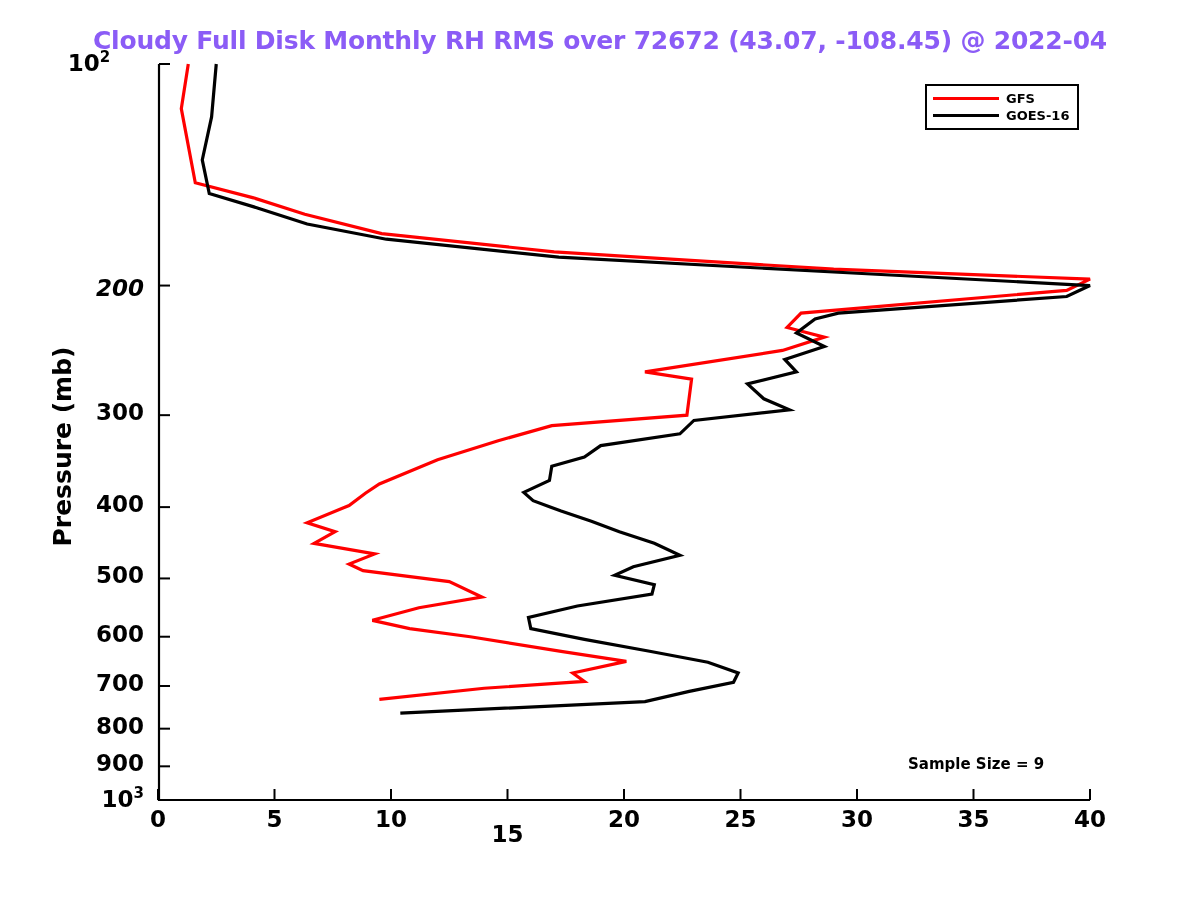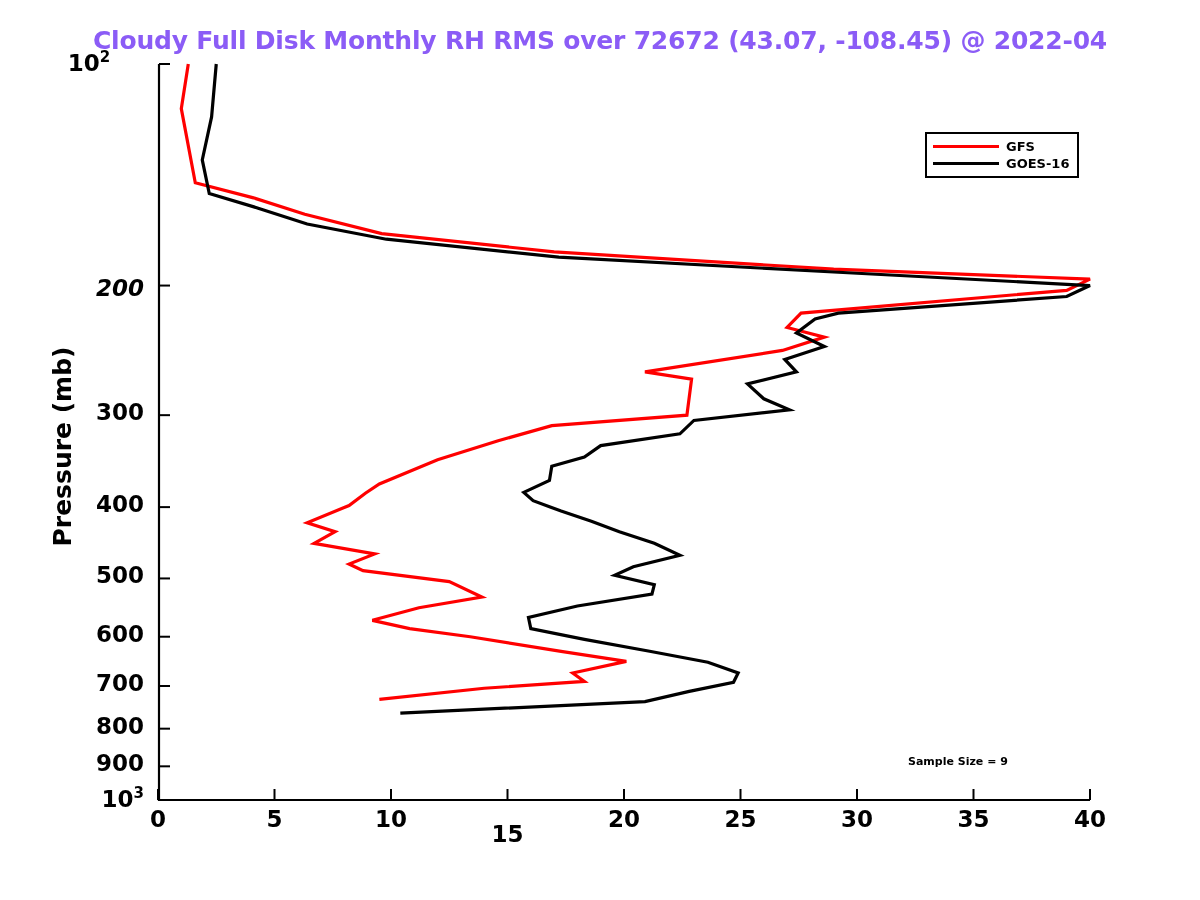--- a/index.html
+++ b/index.html
@@ -108,21 +108,20 @@
     font-size: 15px;
     vertical-align: super;
   }
   #legend {
     position: absolute;
     left: 925px;
     top: 84px;
     border: 2px solid #000000;
     background: #ffffff;
     padding: 4px 8px 4px 6px;
-    margin-top: 48px;
   }
   .legend-row {
     display: flex;
     align-items: center;
     height: 17px;
   }
   .legend-swatch {
     width: 66px;
     height: 0;
     border-top-width: 3px;
@@ -133,21 +132,21 @@
     font-weight: bold;
     font-size: 13px;
     color: #000000;
     white-space: nowrap;
   }
   #sample-size {
     position: absolute;
     left: 908px;
     top: 755px;
     font-weight: bold;
-    font-size: 11px;
+    font-size: 15px;
     color: #000000;
     white-space: nowrap;
   }
 </style>
 </head>
 <body>
 
 <div id="figure">
 
   <div id="chart-title">Cloudy Full Disk Monthly RH RMS over 72672 (43.07, -108.45) @ 2022-04</div>

